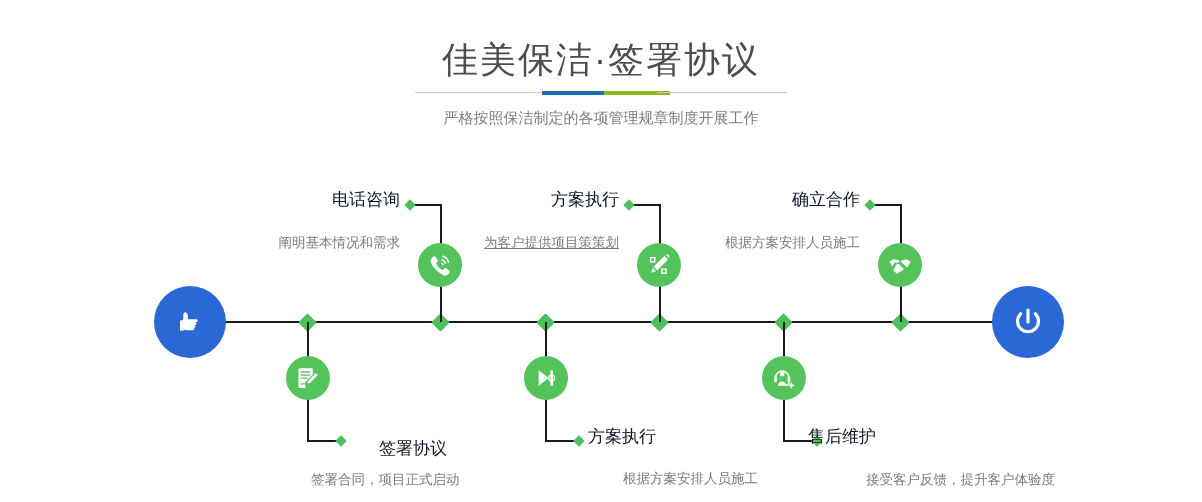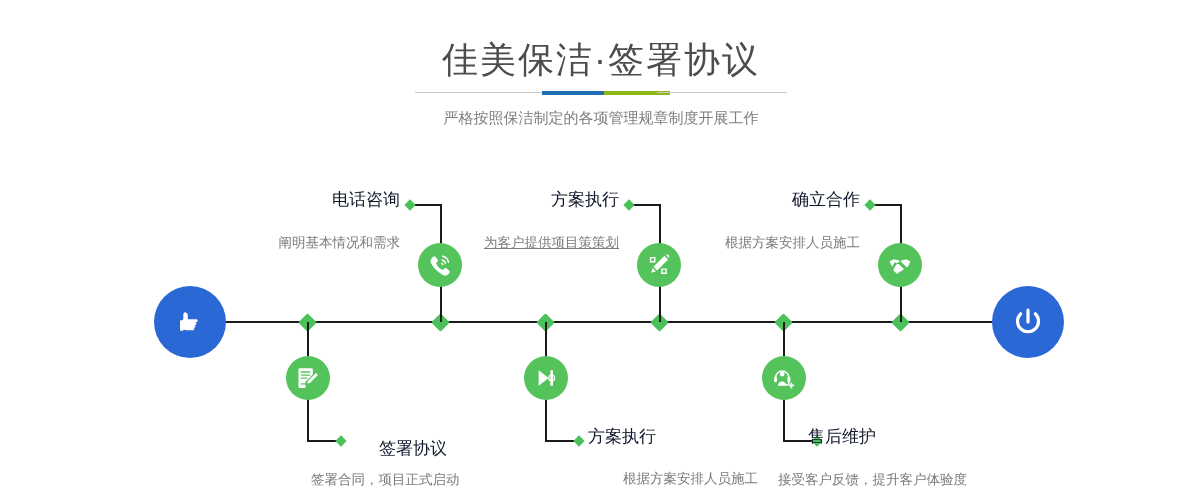--- a/index.html
+++ b/index.html
@@ -241,16 +241,16 @@
           <circle fill="#ffffff" cx="11.2" cy="9.1" r="2.4"></circle>
           <path fill="#ffffff" d="M6.9 20.8c0-2.6 2-4.2 4.3-4.2s4.3 1.6 4.3 4.2z"></path>
           <g stroke="#ffffff" stroke-width="1.7" stroke-linecap="round">
             <line x1="20.4" y1="18.4" x2="20.4" y2="22.4"></line>
             <line x1="18.4" y1="20.4" x2="22.4" y2="20.4"></line>
           </g>
         </svg>
       </span>
     </div>
     <div class="lbl-title ta-left" style="left:808px; top:425px; width:250px;">售后维护</div>
-    <div class="lbl-sub ta-left" style="left:778px; top:450px; width:290px;">接受客户反馈，提升客户体验度</div>
+    <div class="lbl-sub ta-left" style="left:866px; top:450px; width:290px;">接受客户反馈，提升客户体验度</div>
   </div>
 
 </div>
 
 </body></html>

